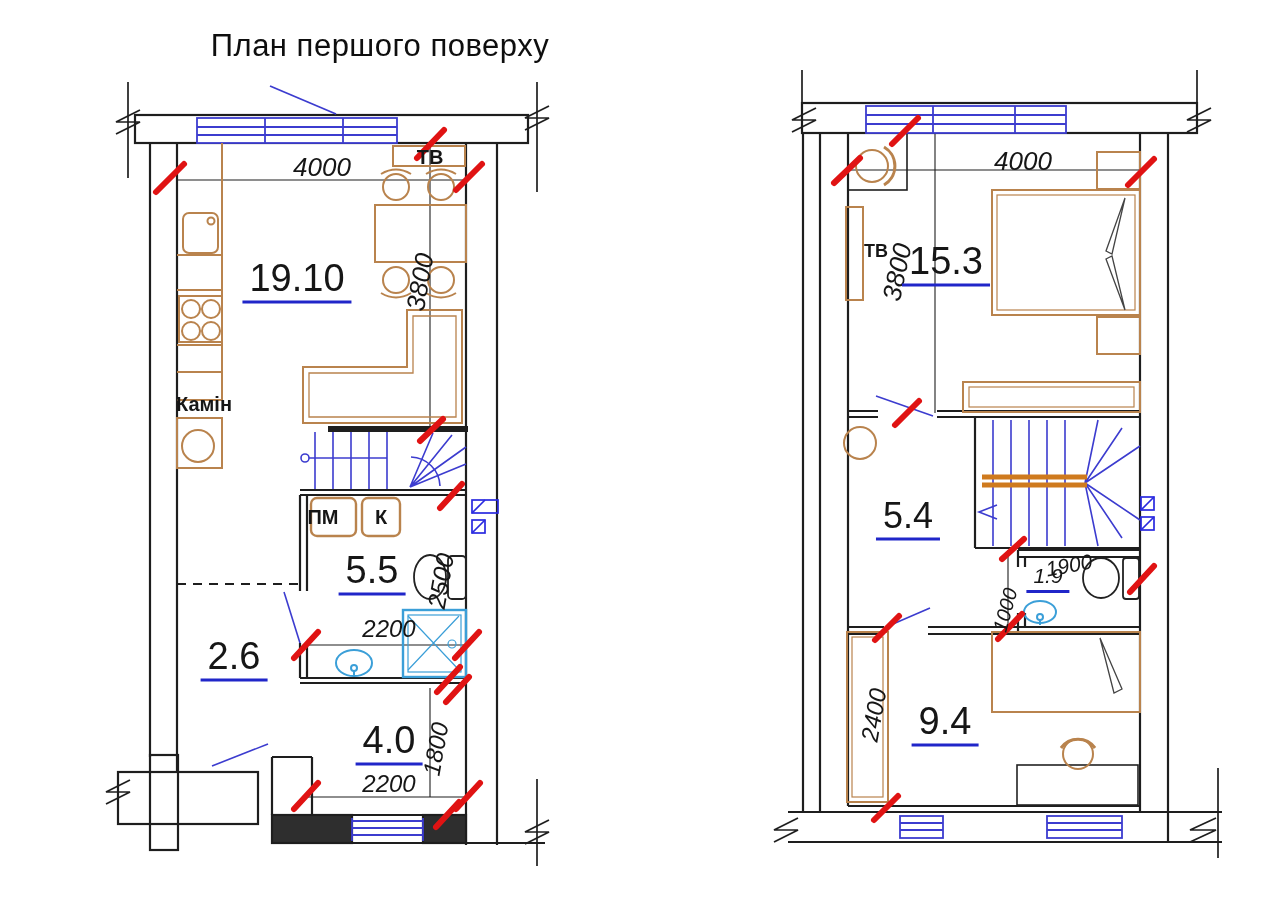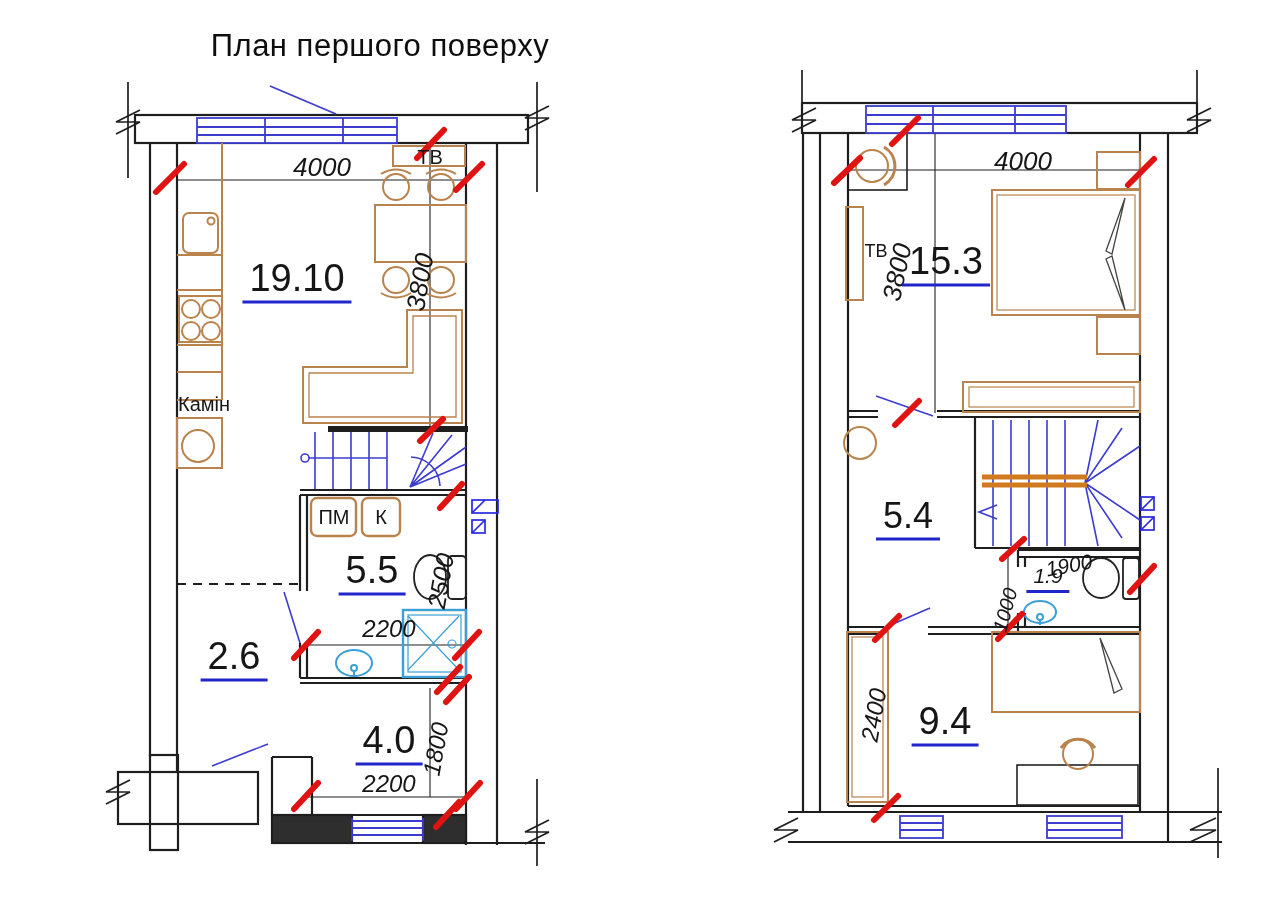--- a/index.html
+++ b/index.html
@@ -8,21 +8,21 @@
   .stage svg{position:absolute;left:0;top:0;}
   .lbl{position:absolute;color:#161616;white-space:nowrap;
        transform:translate(-50%,-50%);line-height:1;}
   .title{font-size:31px;color:#0e0e0e;letter-spacing:.5px;margin-left:40px;}
   .room{font-size:38px;border-bottom:3.5px solid #2026c9;padding:0 7px 4px;}
   .room.md{font-size:36px;text-align:center;}
   .room.sm{font-size:21px;font-style:italic;}
   .dim{font-style:italic;font-size:26px;}
   .dim.sm{font-size:21px;}
   .dim.xs{font-size:20px;}
-  .tag{font-size:20px;}
+  .tag{font-size:20px;font-weight:bold;}
   .tag.sm{font-size:18px;}
   .rot80{transform:translate(-50%,-50%) rotate(-80deg);}
   .rot78{transform:translate(-50%,-50%) rotate(-78deg);}
   .rot75{transform:translate(-50%,-50%) rotate(-75deg);}
   .rot10{transform:translate(-50%,-50%) rotate(-10deg);}
 </style>
 </head>
 <body>
 
 <div class="stage">
@@ -287,21 +287,21 @@
     </g>
   </g>
 </svg>
 
 <span class="lbl title" style="left:340px;top:45px">План першого поверху</span>
 <span class="lbl dim" style="left:322px;top:167px">4000</span>
 <span class="lbl tag" style="left:430px;top:157px">ТВ</span>
 <span class="lbl dim rot80" style="left:420px;top:282px">3800</span>
 <span class="lbl room" style="left:297px;top:281px">19.10</span>
 <span class="lbl tag" style="left:204px;top:404px">Камін</span>
-<span class="lbl tag" style="left:334px;top:517px">ПМ</span>
+<span class="lbl tag" style="left:323px;top:517px">ПМ</span>
 <span class="lbl tag" style="left:381px;top:517px">К</span>
 <span class="lbl room" style="left:372px;top:573px">5.5</span>
 <span class="lbl dim rot80" style="left:441px;top:581px;font-size:25px">2500</span>
 <span class="lbl dim" style="left:389px;top:629px;font-size:24px">2200</span>
 <span class="lbl room" style="left:234px;top:659px">2.6</span>
 <span class="lbl room" style="left:389px;top:743px">4.0</span>
 <span class="lbl dim rot80" style="left:436px;top:749px;font-size:24px">1800</span>
 <span class="lbl dim" style="left:389px;top:784px;font-size:24px">2200</span>
 
 <span class="lbl dim" style="left:1023px;top:161px">4000</span>

